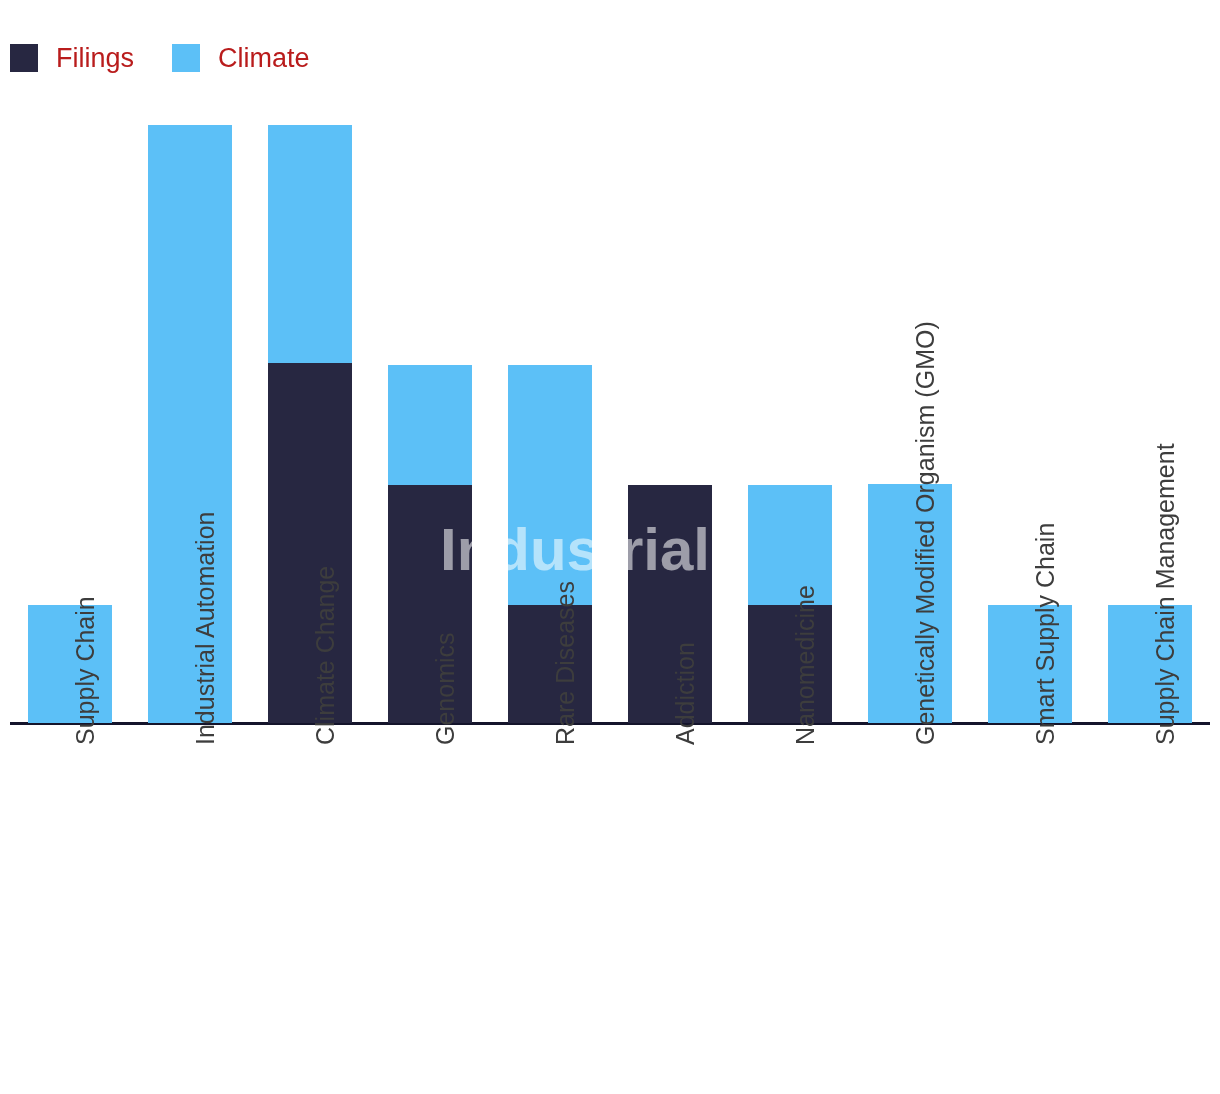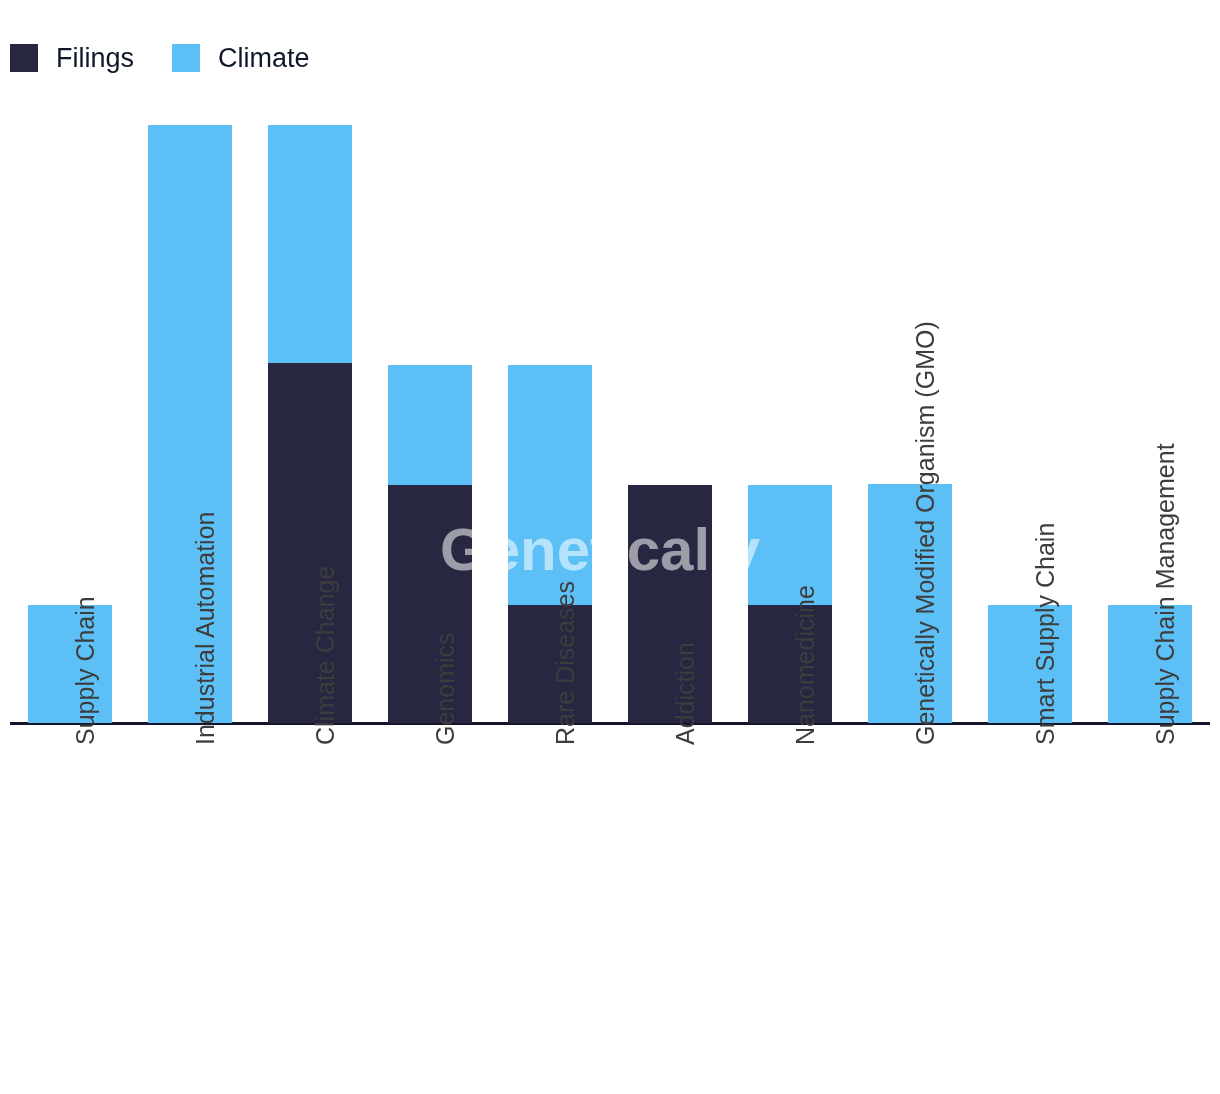--- a/index.html
+++ b/index.html
@@ -34,21 +34,21 @@
   }
   .legend-swatch {
     width: 28px;
     height: 28px;
     flex: 0 0 auto;
   }
   .legend-label {
     margin-left: 18px;
     font-size: 27px;
     line-height: 28px;
-    color: #0f172a;
+    color: #b91c1c;
     white-space: nowrap;
   }
   .legend-gap { width: 38px; }
 
   
   .plot {
     position: absolute;
     left: 0;
     top: 0;
     width: 1220px;
@@ -146,15 +146,15 @@
       <div class="xlabel" style="left: 310.1px; top: 745px; width: 330px;">Climate Change</div>
       <div class="xlabel" style="left: 430.1px; top: 745px; width: 330px;">Genomics</div>
       <div class="xlabel" style="left: 550.1px; top: 745px; width: 330px;">Rare Diseases</div>
       <div class="xlabel" style="left: 670.1px; top: 745px; width: 330px;">Addiction</div>
       <div class="xlabel" style="left: 790.1px; top: 745px; width: 330px;">Nanomedicine</div>
       <div class="xlabel" style="left: 910.1px; top: 745px; width: 330px;">Genetically Modified Organism (GMO)</div>
       <div class="xlabel" style="left: 1030.1px; top: 745px; width: 330px;">Smart Supply Chain</div>
       <div class="xlabel" style="left: 1150.1px; top: 745px; width: 330px;">Supply Chain Management</div>
     </div>
 
-  <div class="watermark" id="watermark" style="left: 440px; top: 515px;">Genetically</div>
+  <div class="watermark" id="watermark" style="left: 440px; top: 515px;">Industrial</div>
 
 </div>
 
 </body></html>

